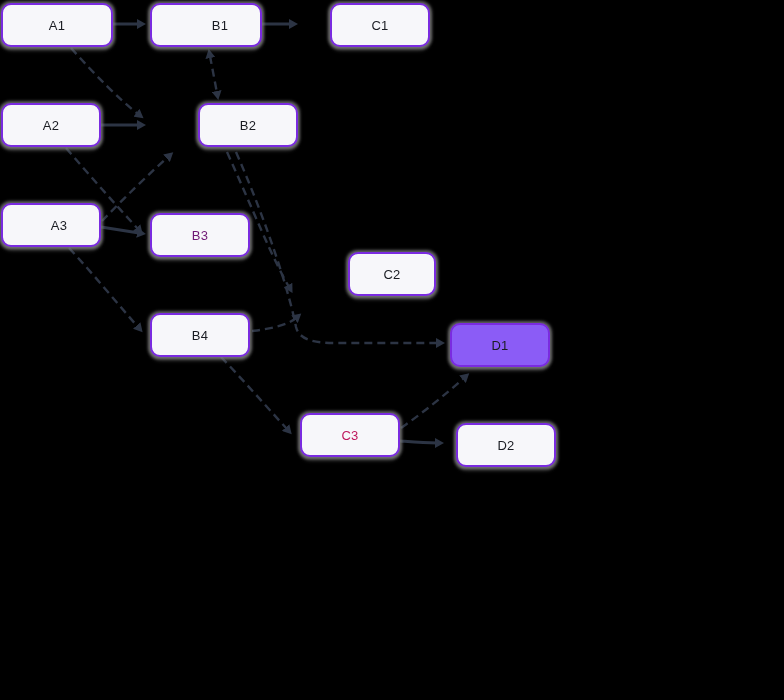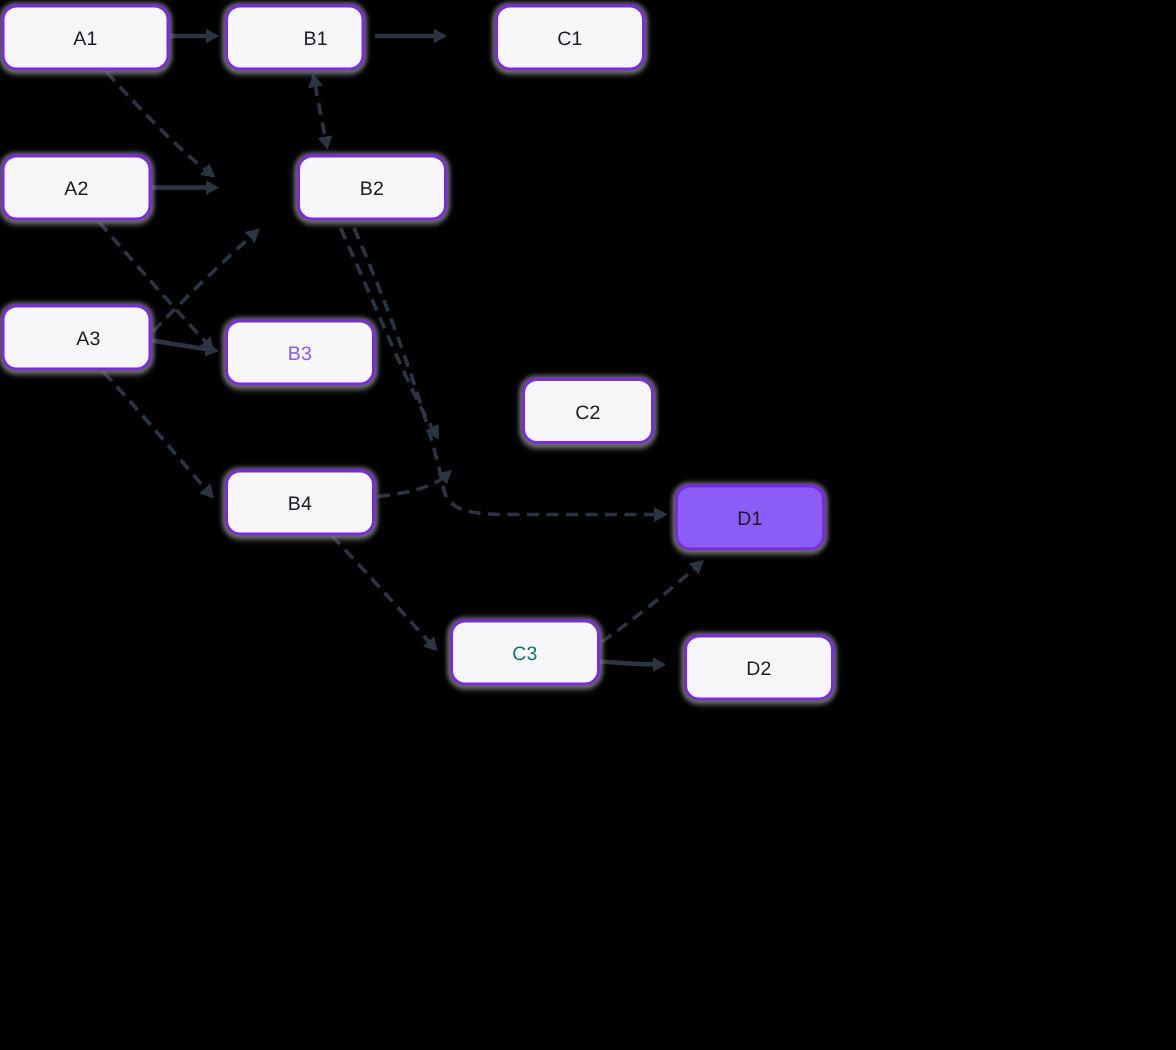--- a/index.html
+++ b/index.html
@@ -45,40 +45,40 @@
   <div id="nodes">
       <div class="node" style="left: 1px; top: 3px; width: 112px; height: 44px; background: rgb(247, 247, 250); border-color: rgb(122, 43, 224);">
         <span style="color: rgb(26, 28, 34);">A1</span>
       </div>
       <div class="node" style="left: 1px; top: 103px; width: 100px; height: 44px; background: rgb(247, 247, 250); border-color: rgb(122, 43, 224);">
         <span style="color: rgb(26, 28, 34);">A2</span>
       </div>
       <div class="node" style="left: 1px; top: 203px; width: 100px; height: 44px; background: rgb(247, 247, 250); border-color: rgb(122, 43, 224);">
         <span style="color: rgb(26, 28, 34); margin-left: 16px;">A3</span>
       </div>
-      <div class="node" style="left: 150px; top: 3px; width: 93px; height: 44px; background: rgb(247, 247, 250); border-color: rgb(122, 43, 224); padding-left: 28px;">
+      <div class="node" style="left: 150px; top: 3px; width: 112px; height: 44px; background: rgb(247, 247, 250); border-color: rgb(122, 43, 224); padding-left: 28px;">
         <span style="color: rgb(26, 28, 34);">B1</span>
       </div>
       <div class="node" style="left: 150px; top: 103px; width: 100px; height: 44px; background: rgb(247, 247, 250); border-color: rgb(122, 43, 224); margin-left: 48px;">
         <span style="color: rgb(26, 28, 34);">B2</span>
       </div>
       <div class="node" style="left: 150px; top: 213px; width: 100px; height: 44px; background: rgb(247, 247, 250); border-color: rgb(122, 43, 224);">
-        <span style="color: #8b5cf6;">B3</span>
+        <span style="color: #701a75;">B3</span>
       </div>
       <div class="node" style="left: 150px; top: 313px; width: 100px; height: 44px; background: rgb(247, 247, 250); border-color: rgb(122, 43, 224);">
         <span style="color: rgb(26, 28, 34);">B4</span>
       </div>
       <div class="node" style="left: 300px; top: 3px; width: 100px; height: 44px; background: rgb(247, 247, 250); border-color: rgb(122, 43, 224); margin-left: 30px;">
         <span style="color: rgb(26, 28, 34);">C1</span>
       </div>
       <div class="node" style="left: 300px; top: 252px; width: 88px; height: 44px; background: rgb(247, 247, 250); border-color: rgb(122, 43, 224); margin-left: 48px;">
         <span style="color: rgb(26, 28, 34);">C2</span>
       </div>
       <div class="node" style="left: 300px; top: 413px; width: 100px; height: 44px; background: rgb(247, 247, 250); border-color: rgb(122, 43, 224);">
-        <span style="color: #0f766e; text-align: right;">C3</span>
+        <span style="color: #be185d; text-align: right;">C3</span>
       </div>
       <div class="node" style="left: 450px; top: 323px; width: 100px; height: 44px; background: #8b5cf6; border-color: rgb(122, 43, 224);">
         <span style="color: rgb(26, 28, 34);">D1</span>
       </div>
       <div class="node" style="left: 456px; top: 423px; width: 100px; height: 44px; background: rgb(247, 247, 250); border-color: rgb(122, 43, 224);">
         <span style="color: rgb(26, 28, 34);">D2</span>
       </div>
     </div>
 </div>
 

